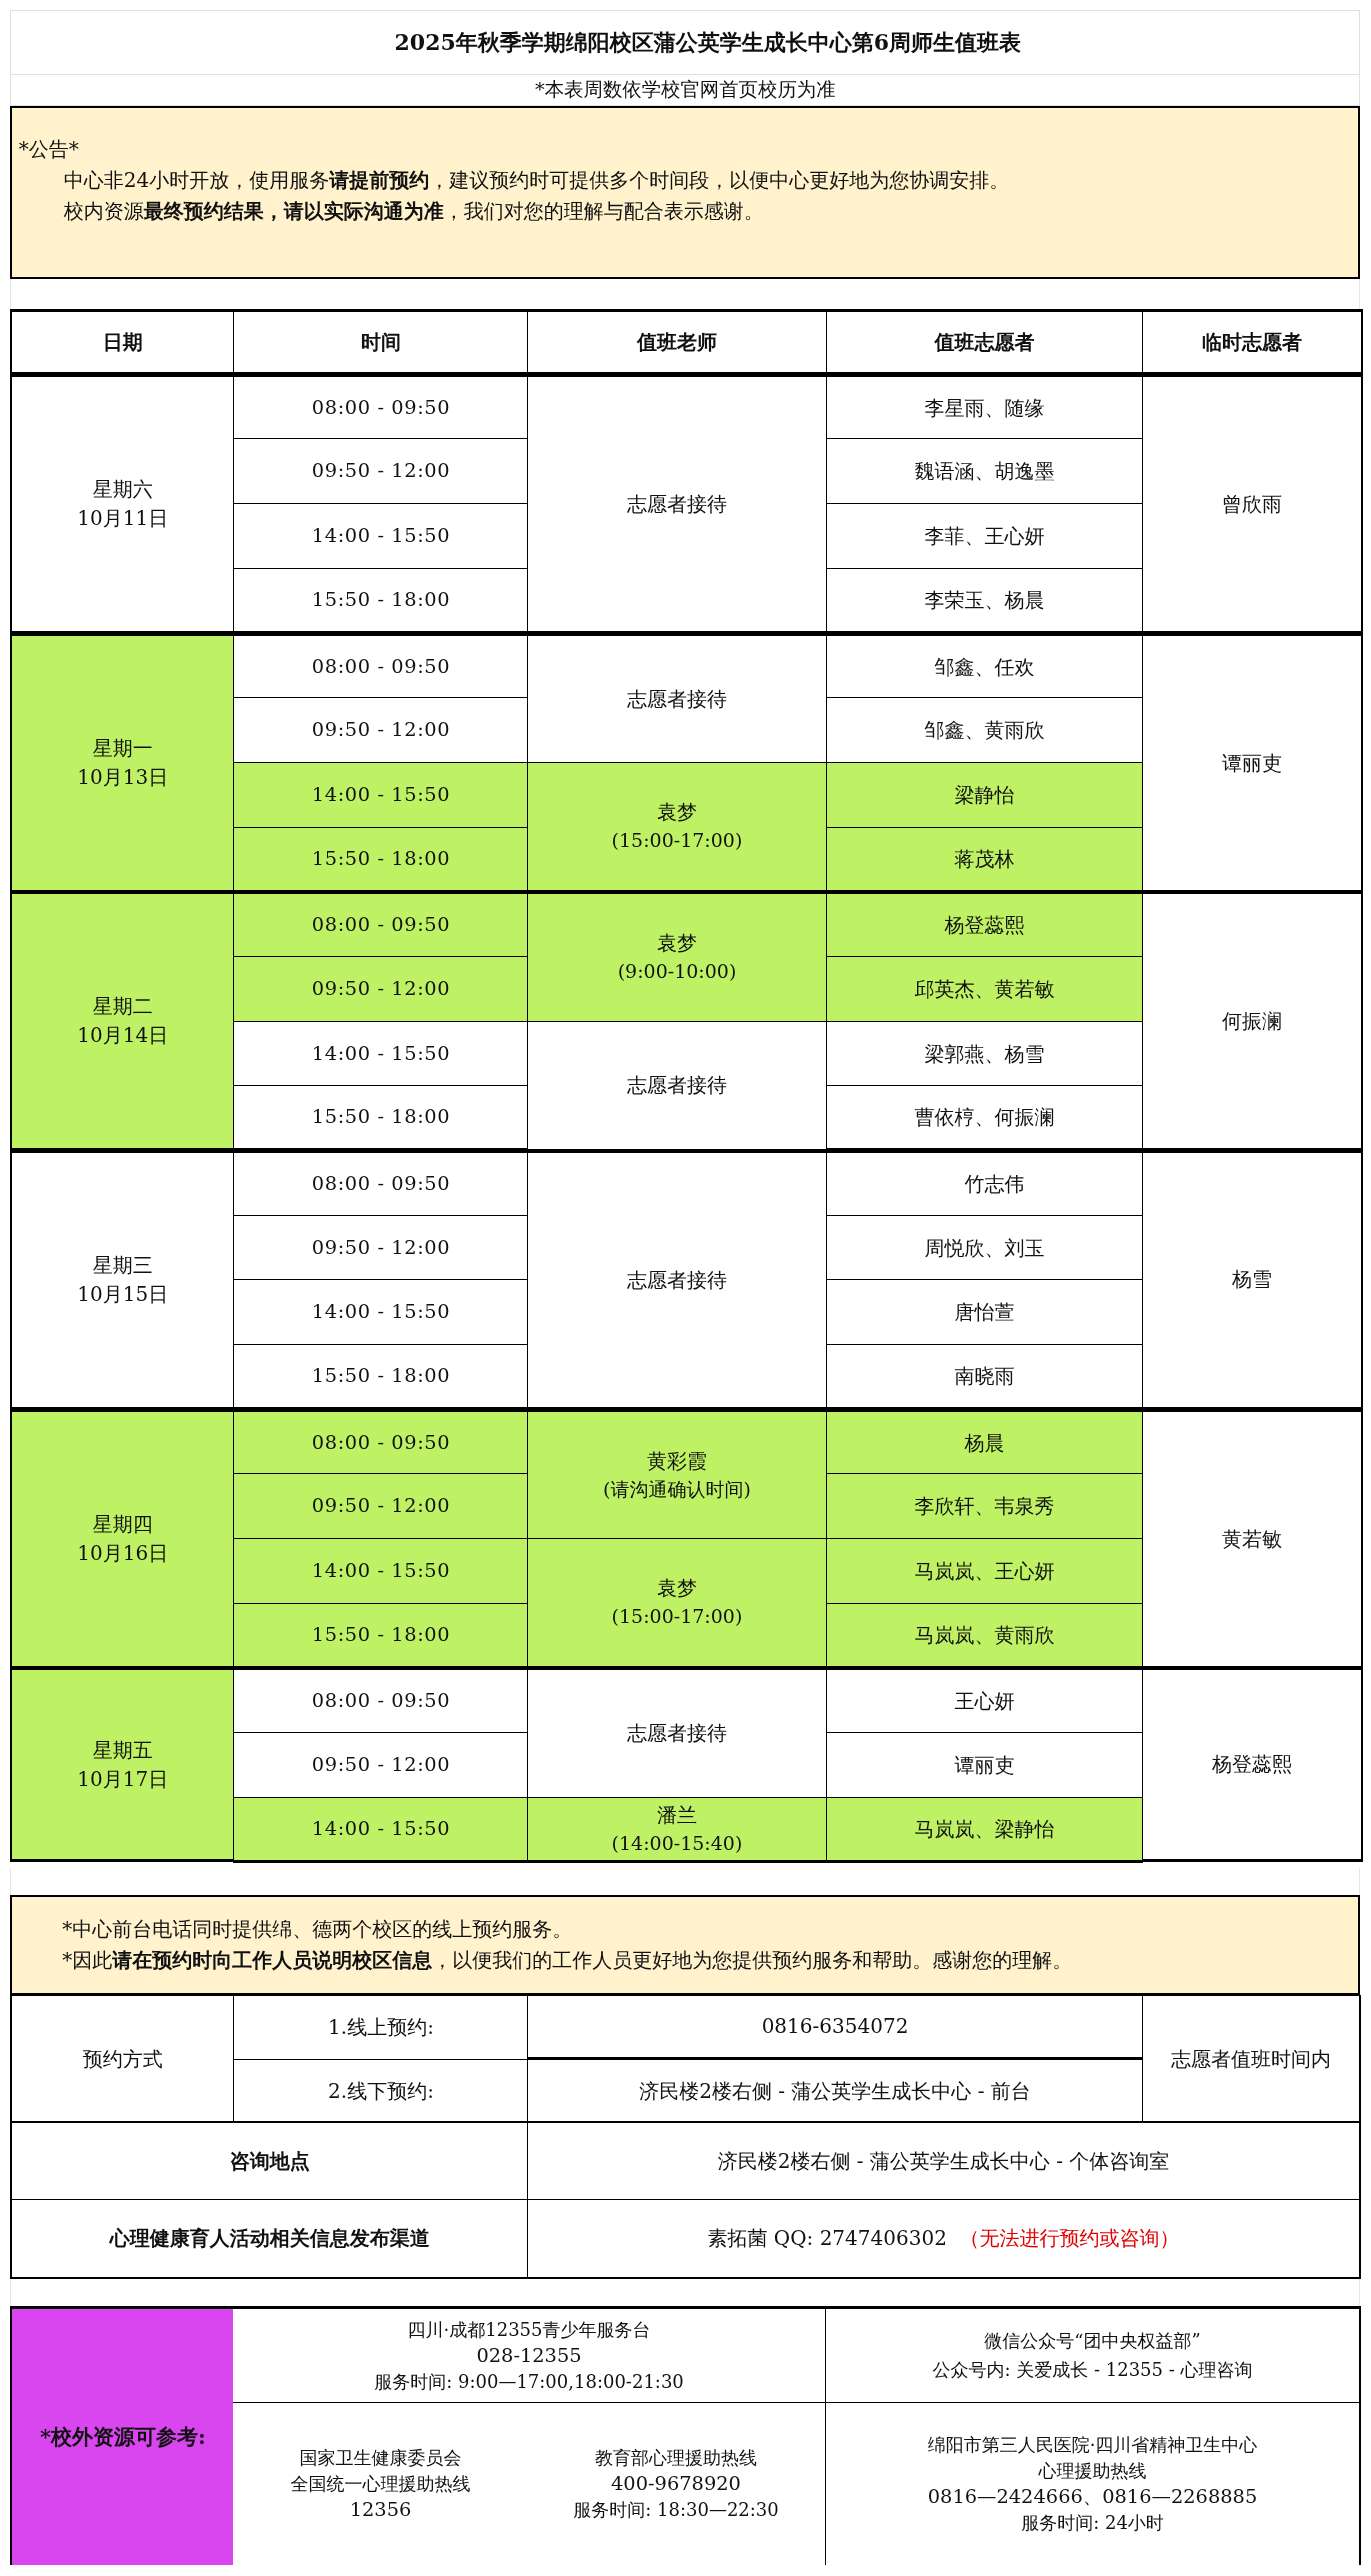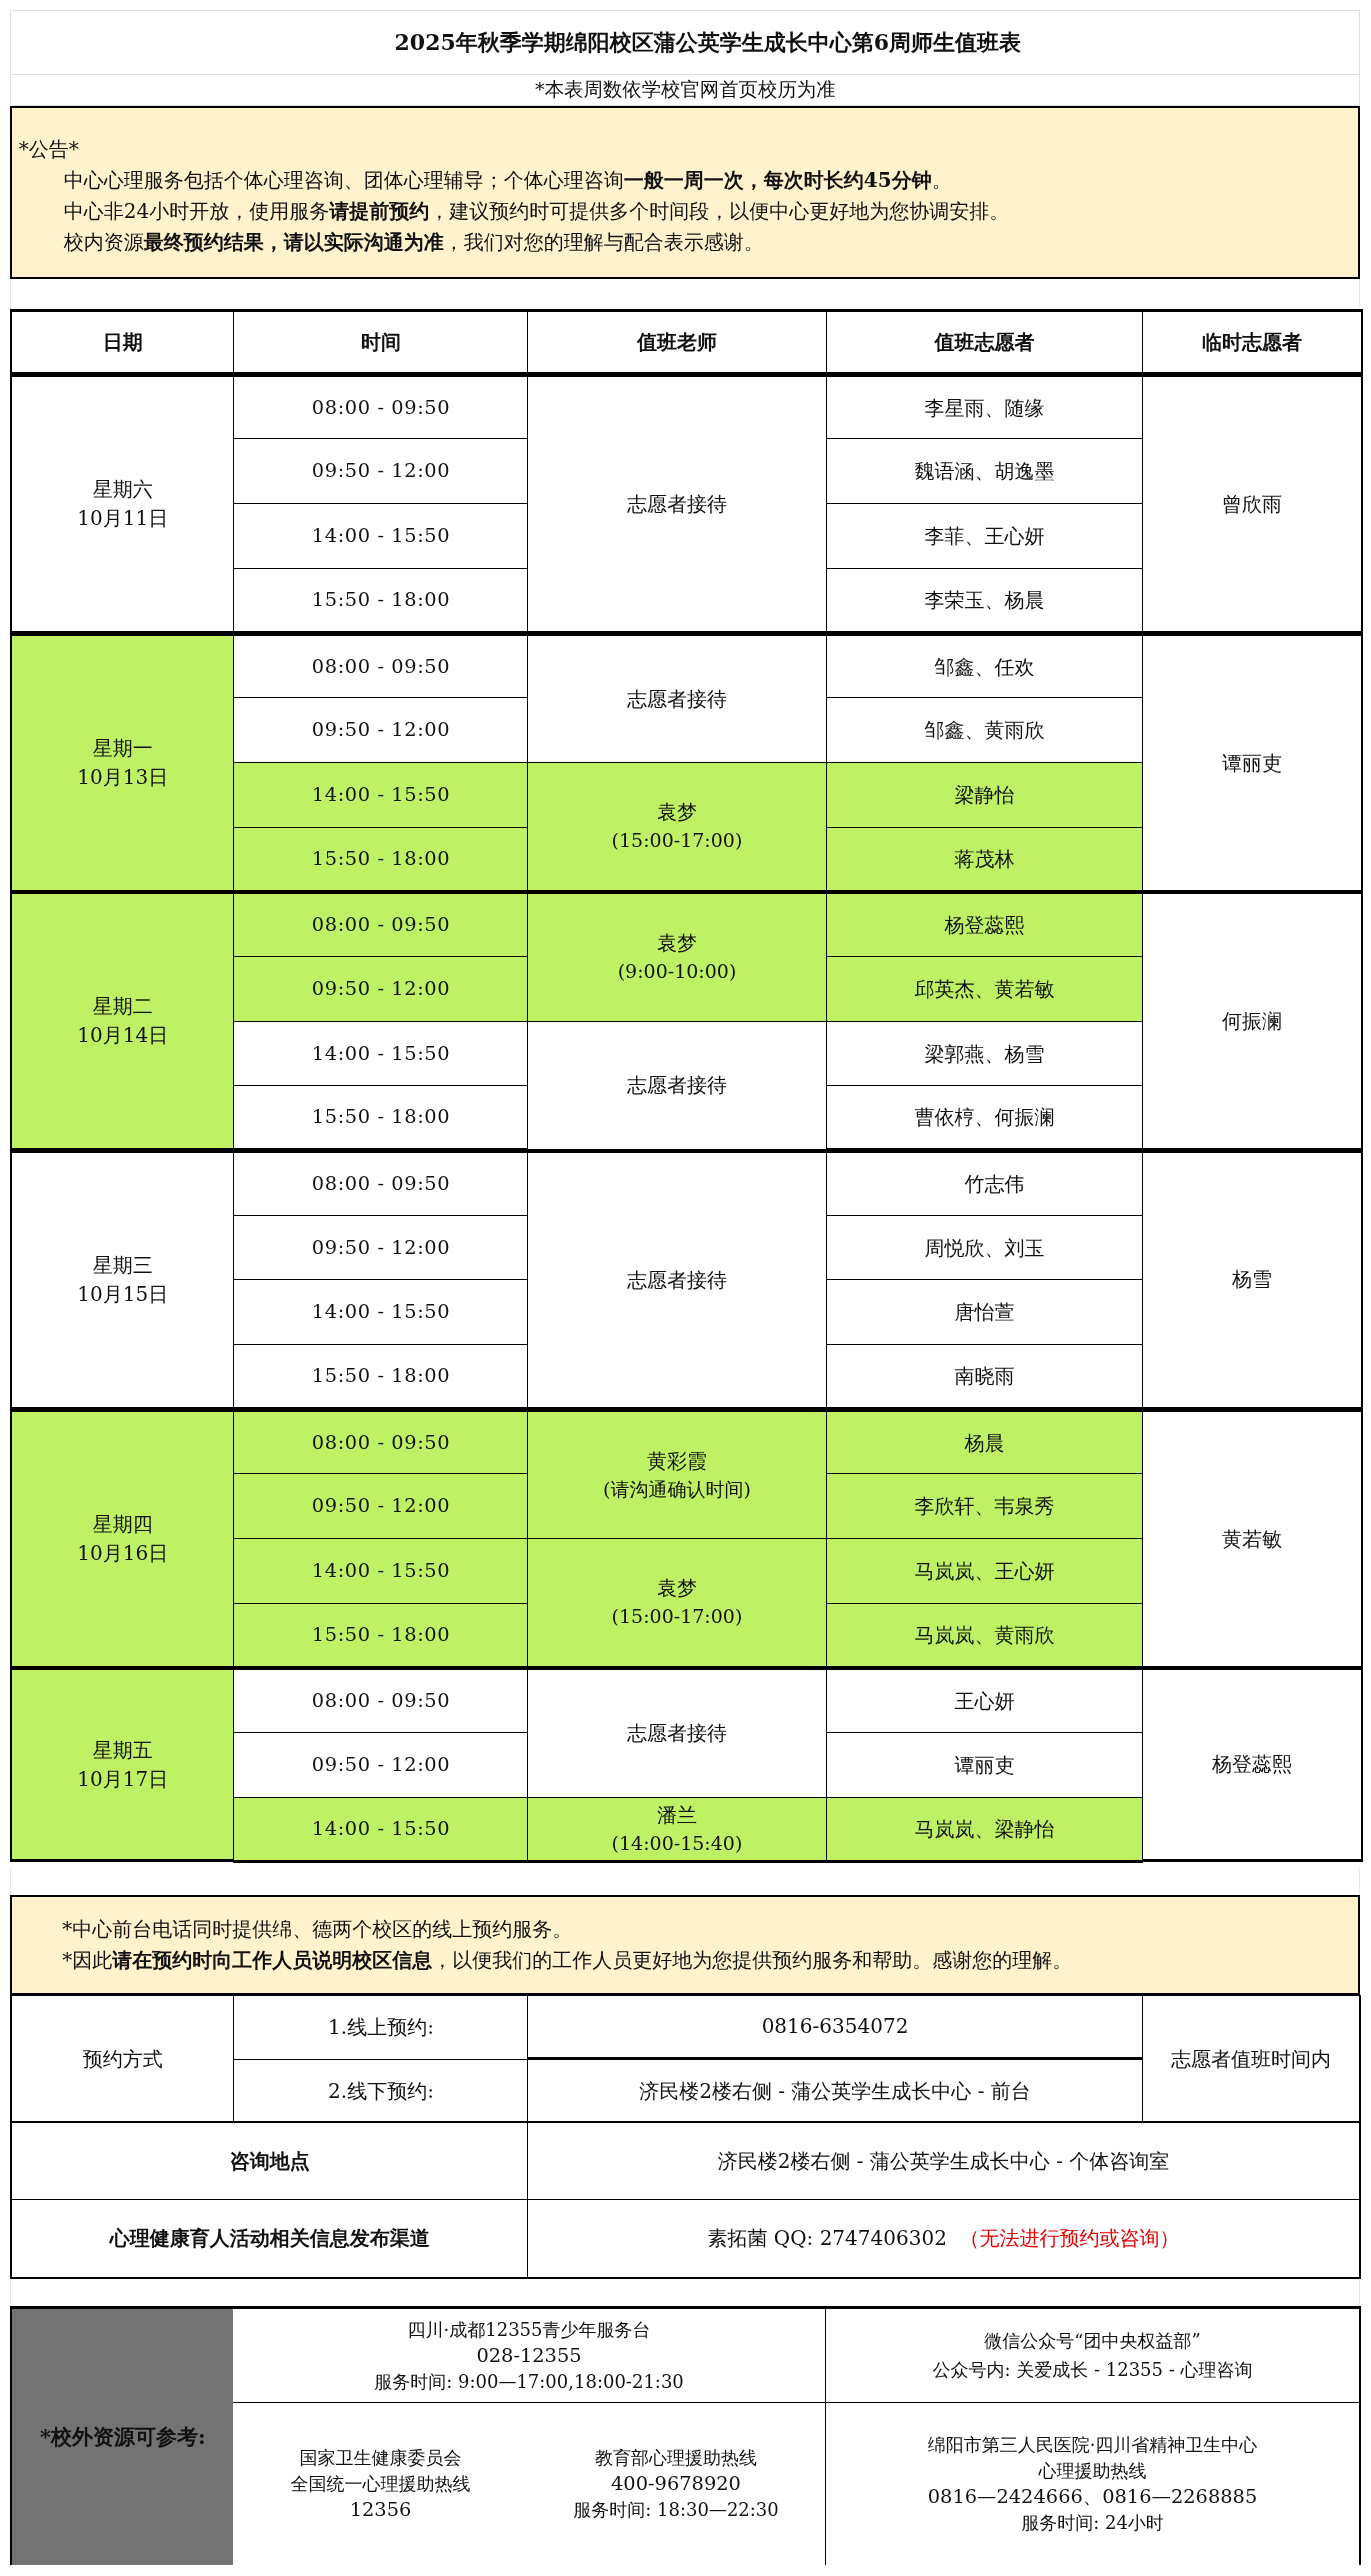--- a/index.html
+++ b/index.html
@@ -18,35 +18,34 @@
   .notice .line { padding-left: 45px; }
   .notice b { font-weight: bold; }
   .g { background: #bef264; }
   .w { background: #ffffff; }
   .bd { border: 1.3px solid #000; }
   .fs { font-size: 20px; }
   .time { font-size: 19.4px; letter-spacing: 0.6px; }
   .notice2 { left: 10.3px; top: 1895px; width: 1350px; height: 100px; background: #fff2cc; border: 2.6px solid #000;
              padding: 17px 0 0 50px; font-size: 20px; line-height: 31px; }
   .red { color: #e00000; }
-  .pink { background: #737373; justify-content: center; }
+  .pink { background: #d946ef; justify-content: center; }
 </style>
 </head>
 <body>
 
 <div class="cell title-row">
   <span>2025年秋季学期绵阳校区蒲公英学生成长中心第6周师生值班表</span>
 </div>
 <div class="cell sub-row">
   <span>*本表周数依学校官网首页校历为准</span>
 </div>
 
 <div class="abs notice">
   <div class="head">*公告*</div>
-  <div class="line"><span>中心心理服务包括个体心理咨询、团体心理辅导；个体心理咨询</span><b>一般一周一次，每次时长约45分钟</b><span>。</span></div>
   <div class="line"><span>中心非24小时开放，使用服务</span><b>请提前预约</b><span>，建议预约时可提供多个时间段，以便中心更好地为您协调安排。</span></div>
   <div class="line"><span>校内资源</span><b>最终预约结果，请以实际沟通为准</b><span>，我们对您的理解与配合表示感谢。</span></div>
 </div>
 
 <div class="abs" style="left:10.3px;top:279px;width:1350px;height:30px;border-left:1.3px solid #e6e6e6;border-right:1.3px solid #e6e6e6;"></div>
 
 <div id="schedule">
     <div class="cell bd fs w" style="left:10.3px;top:309px;width:224px;height:66px;border-width:3.2px 1.3px 3.2px 2.6px;font-weight:bold;">
       <span>日期</span>
     </div>

